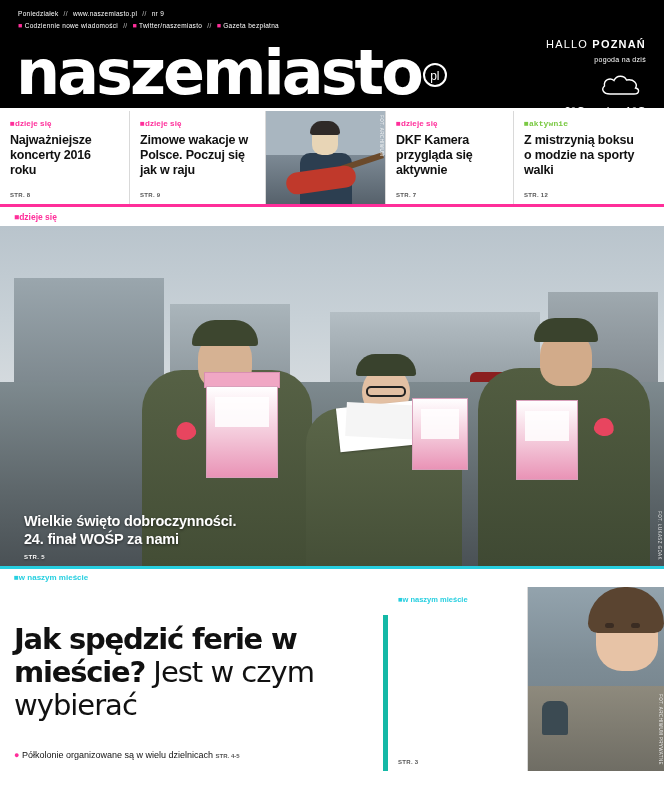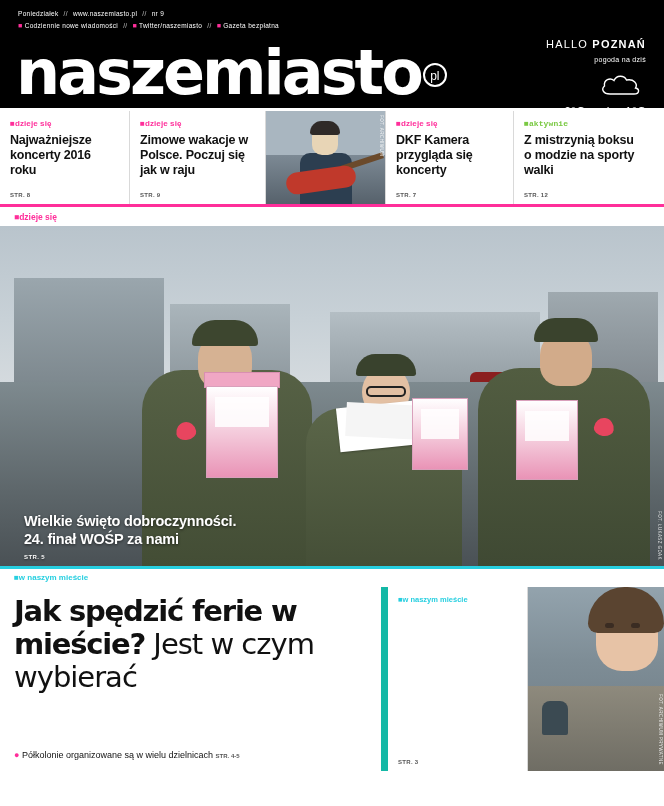--- a/index.html
+++ b/index.html
@@ -226,21 +226,22 @@
     position: absolute; left: 14px; top: 4px;
     font-size: 8px; font-weight: bold; color: #27cfe0;
   }
   .bottom {
     position: relative; display: flex;
     width: 664px; height: 185px;
     border-top: 1px solid #ffffff;
   }
   .bottom-left {
     width: 388px; padding: 8px 12px 0 14px; position: relative;
-    border-right: 7px solid #14b8a6;
+    border-right: 5px solid #14b8a6;
+    margin-top: 28px;
   }
   .bl-head {
     font-size: 29px; line-height: 33px; font-weight: bold; color: #111;
     letter-spacing: -1.2px;
     font-family: "DejaVu Sans", sans-serif;
   }
   .bl-head .light { font-weight: normal; letter-spacing: -1px; }
   .bl-bullets {
     position: absolute; left: 14px; bottom: 8px; right: 12px;
     font-size: 9px; line-height: 13px; color: #111;
@@ -338,21 +339,21 @@
       <div class="tp-body"></div>
       <div class="tp-head"></div>
       <div class="tp-hair"></div>
       <div class="tp-neck"></div>
       <div class="tp-guitar"></div>
       <div class="vert-credit">FOT. ARCHIWUM</div>
     </div>
 
     <div class="teaser" style="width:128px">
       <div class="t-kicker"><span class="sq">■</span><span>dzieje się</span></div>
-      <div class="t-head">DKF Kamera przygląda się koncerty</div>
+      <div class="t-head">DKF Kamera przygląda się aktywnie</div>
       <div class="t-str">STR. 7</div>
     </div>
 
     <div class="teaser" style="width:140px">
       <div class="t-kicker green"><span class="sq">■</span><span>aktywnie</span></div>
       <div class="t-head">Z mistrzynią boksu o modzie na sporty walki</div>
       <div class="t-str">STR. 12</div>
     </div>
   </div>
 

